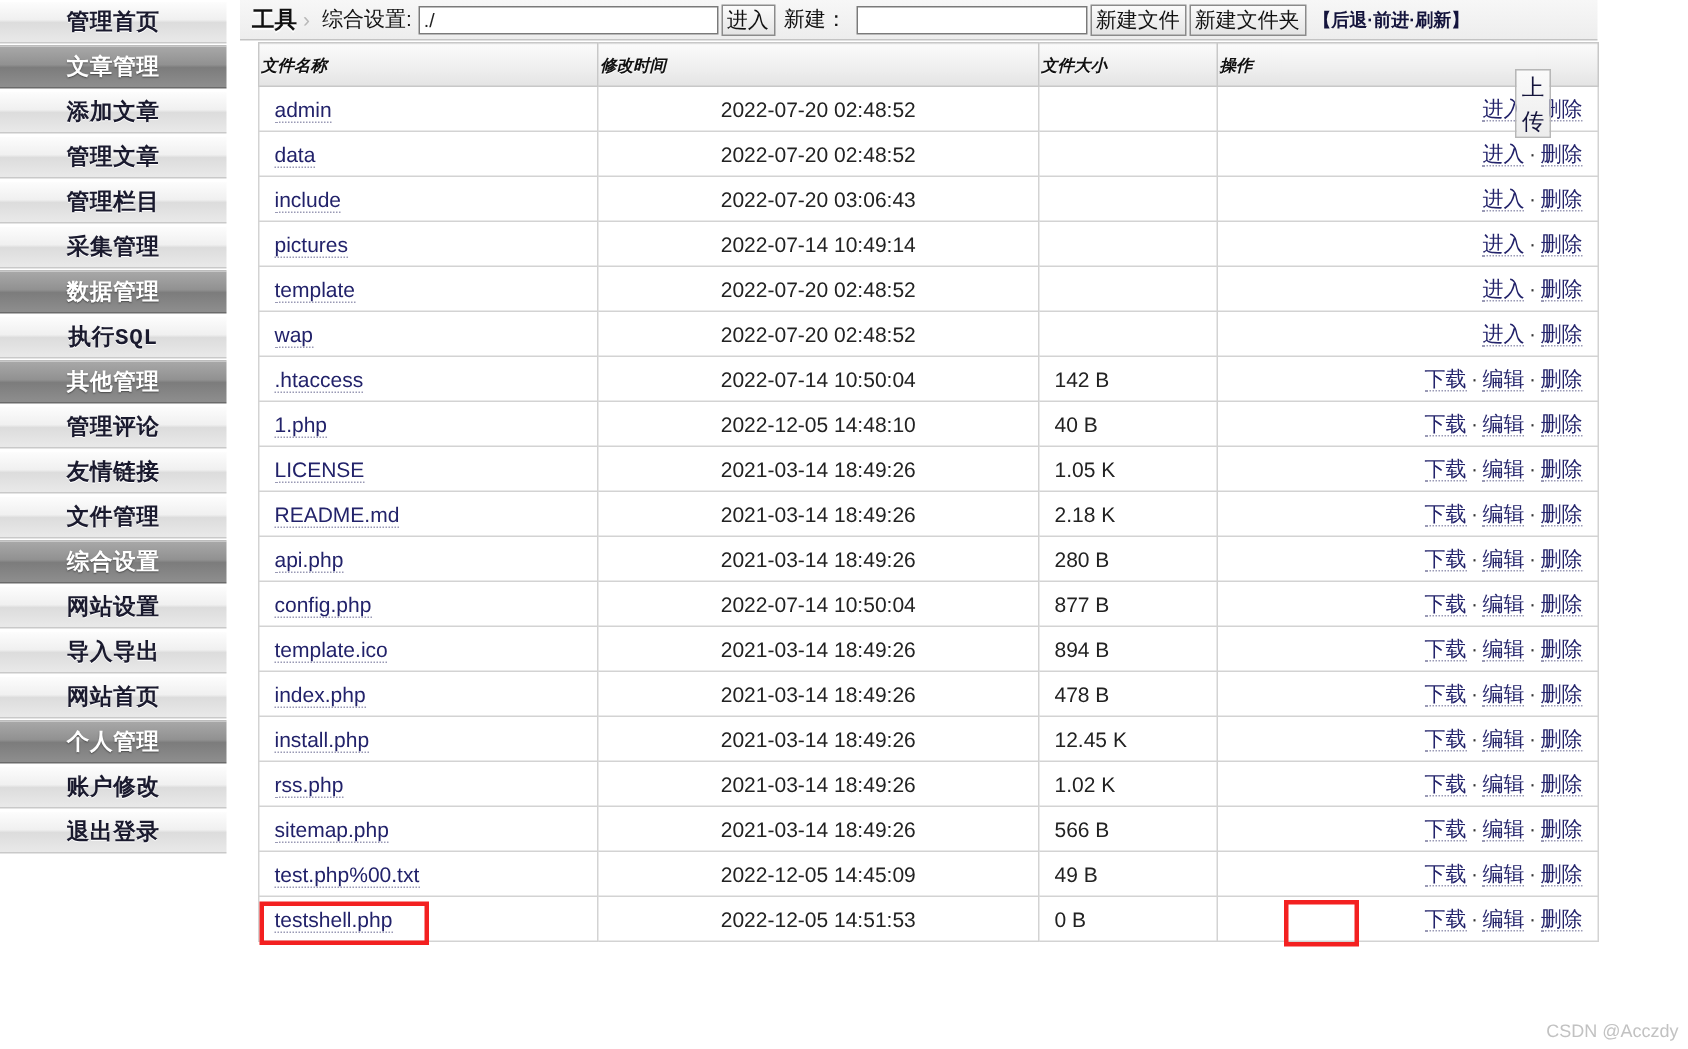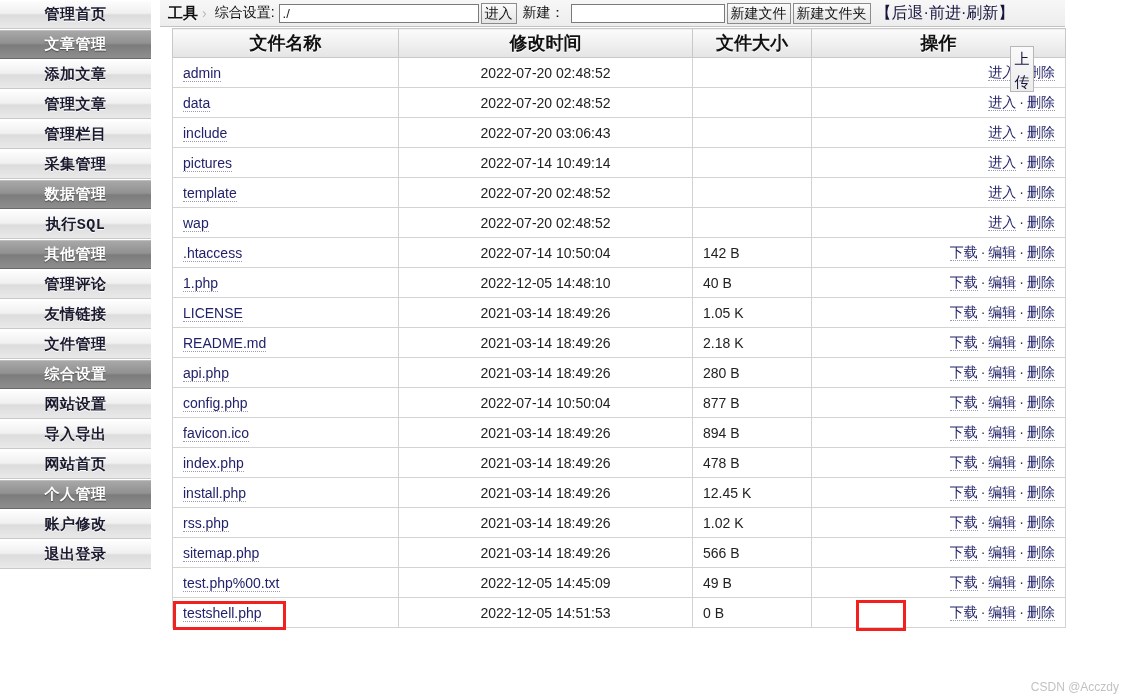--- a/index.html
+++ b/index.html
@@ -92,21 +92,21 @@
     font-family:"Liberation Sans",sans-serif;
     font-size:14px;
     color:#111;
     padding:0 3px;
     margin-left:2px;
     box-sizing:border-box;
     cursor:pointer;
     line-height:19px;
   }
   .navcmd{
-    font-size:16px;font-weight:normal;color:#14143c;
+    font-size:12px;font-weight:bold;color:#14143c;
     margin-left:5px;margin-right:16px;
     cursor:pointer;
   }
   .upload-btn{
     position:absolute;left:850px;top:2px;
     width:24px;height:46px;
     border:1px solid #b7b7b7;
     background:linear-gradient(to bottom,#fafafa,#ececec);
     color:#14143c;
     font-size:15px;
@@ -124,25 +124,26 @@
     position:absolute;left:12px;top:28px;
     width:893px;
     border-collapse:collapse;
     background:#fff;
     table-layout:fixed;
   }
   #filetable th{
     height:26px;
     background:linear-gradient(to bottom,#fbfbfb 0%,#eeeeee 60%,#e4e4e4 100%);
     border:1px solid #c8c8c8;
-    font-size:18px;
+    font-size:11px;
     font-weight:bold;
     color:#111;
-    text-align:center;
+    text-align:left;
     text-shadow:0 1px 0 #fff;
+    font-style:italic;
   }
   #filetable td{
     height:29px;
     border:1px solid #d3d3d3;
     font-size:14px;
     color:#222;
     padding:0 10px;
     vertical-align:middle;
     overflow:hidden;
     white-space:nowrap;
@@ -346,21 +347,21 @@
             <td class="c-size">280 B</td>
             <td class="c-act"><span class="act-lnk">下载</span><span class="act-sep">·</span><span class="act-lnk">编辑</span><span class="act-sep">·</span><span class="act-lnk">删除</span></td>
           </tr>
           <tr>
             <td class="c-name"><span class="lnk">config.php</span></td>
             <td class="c-time">2022-07-14 10:50:04</td>
             <td class="c-size">877 B</td>
             <td class="c-act"><span class="act-lnk">下载</span><span class="act-sep">·</span><span class="act-lnk">编辑</span><span class="act-sep">·</span><span class="act-lnk">删除</span></td>
           </tr>
           <tr>
-            <td class="c-name"><span class="lnk">favicon.ico</span></td>
+            <td class="c-name"><span class="lnk">template.ico</span></td>
             <td class="c-time">2021-03-14 18:49:26</td>
             <td class="c-size">894 B</td>
             <td class="c-act"><span class="act-lnk">下载</span><span class="act-sep">·</span><span class="act-lnk">编辑</span><span class="act-sep">·</span><span class="act-lnk">删除</span></td>
           </tr>
           <tr>
             <td class="c-name"><span class="lnk">index.php</span></td>
             <td class="c-time">2021-03-14 18:49:26</td>
             <td class="c-size">478 B</td>
             <td class="c-act"><span class="act-lnk">下载</span><span class="act-sep">·</span><span class="act-lnk">编辑</span><span class="act-sep">·</span><span class="act-lnk">删除</span></td>
           </tr>

